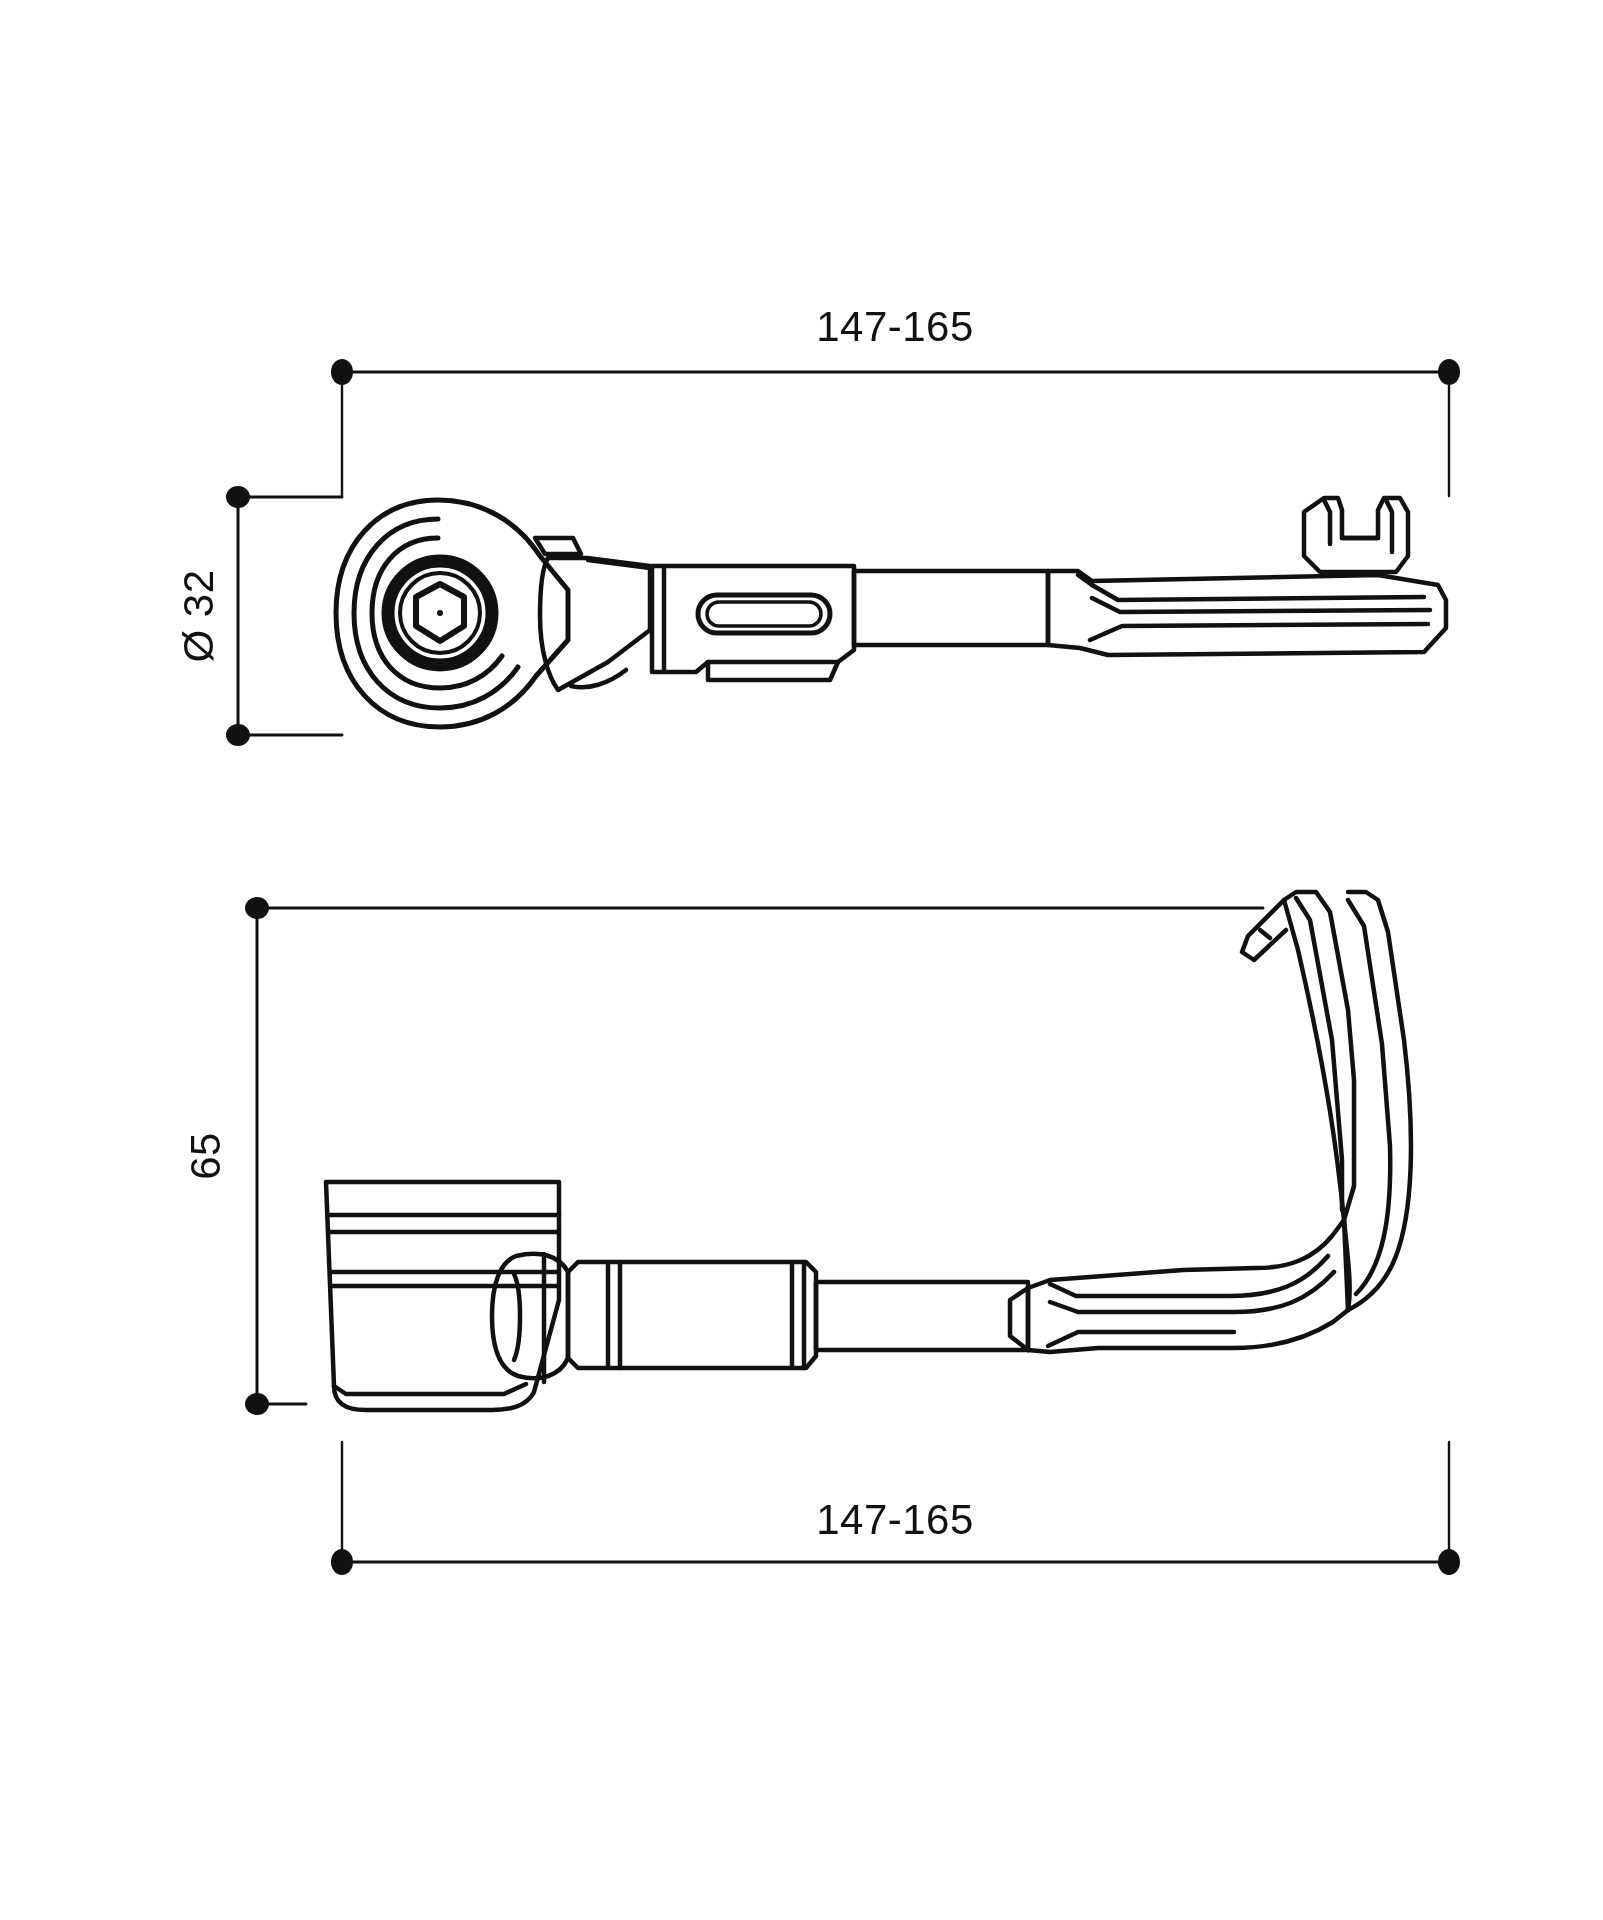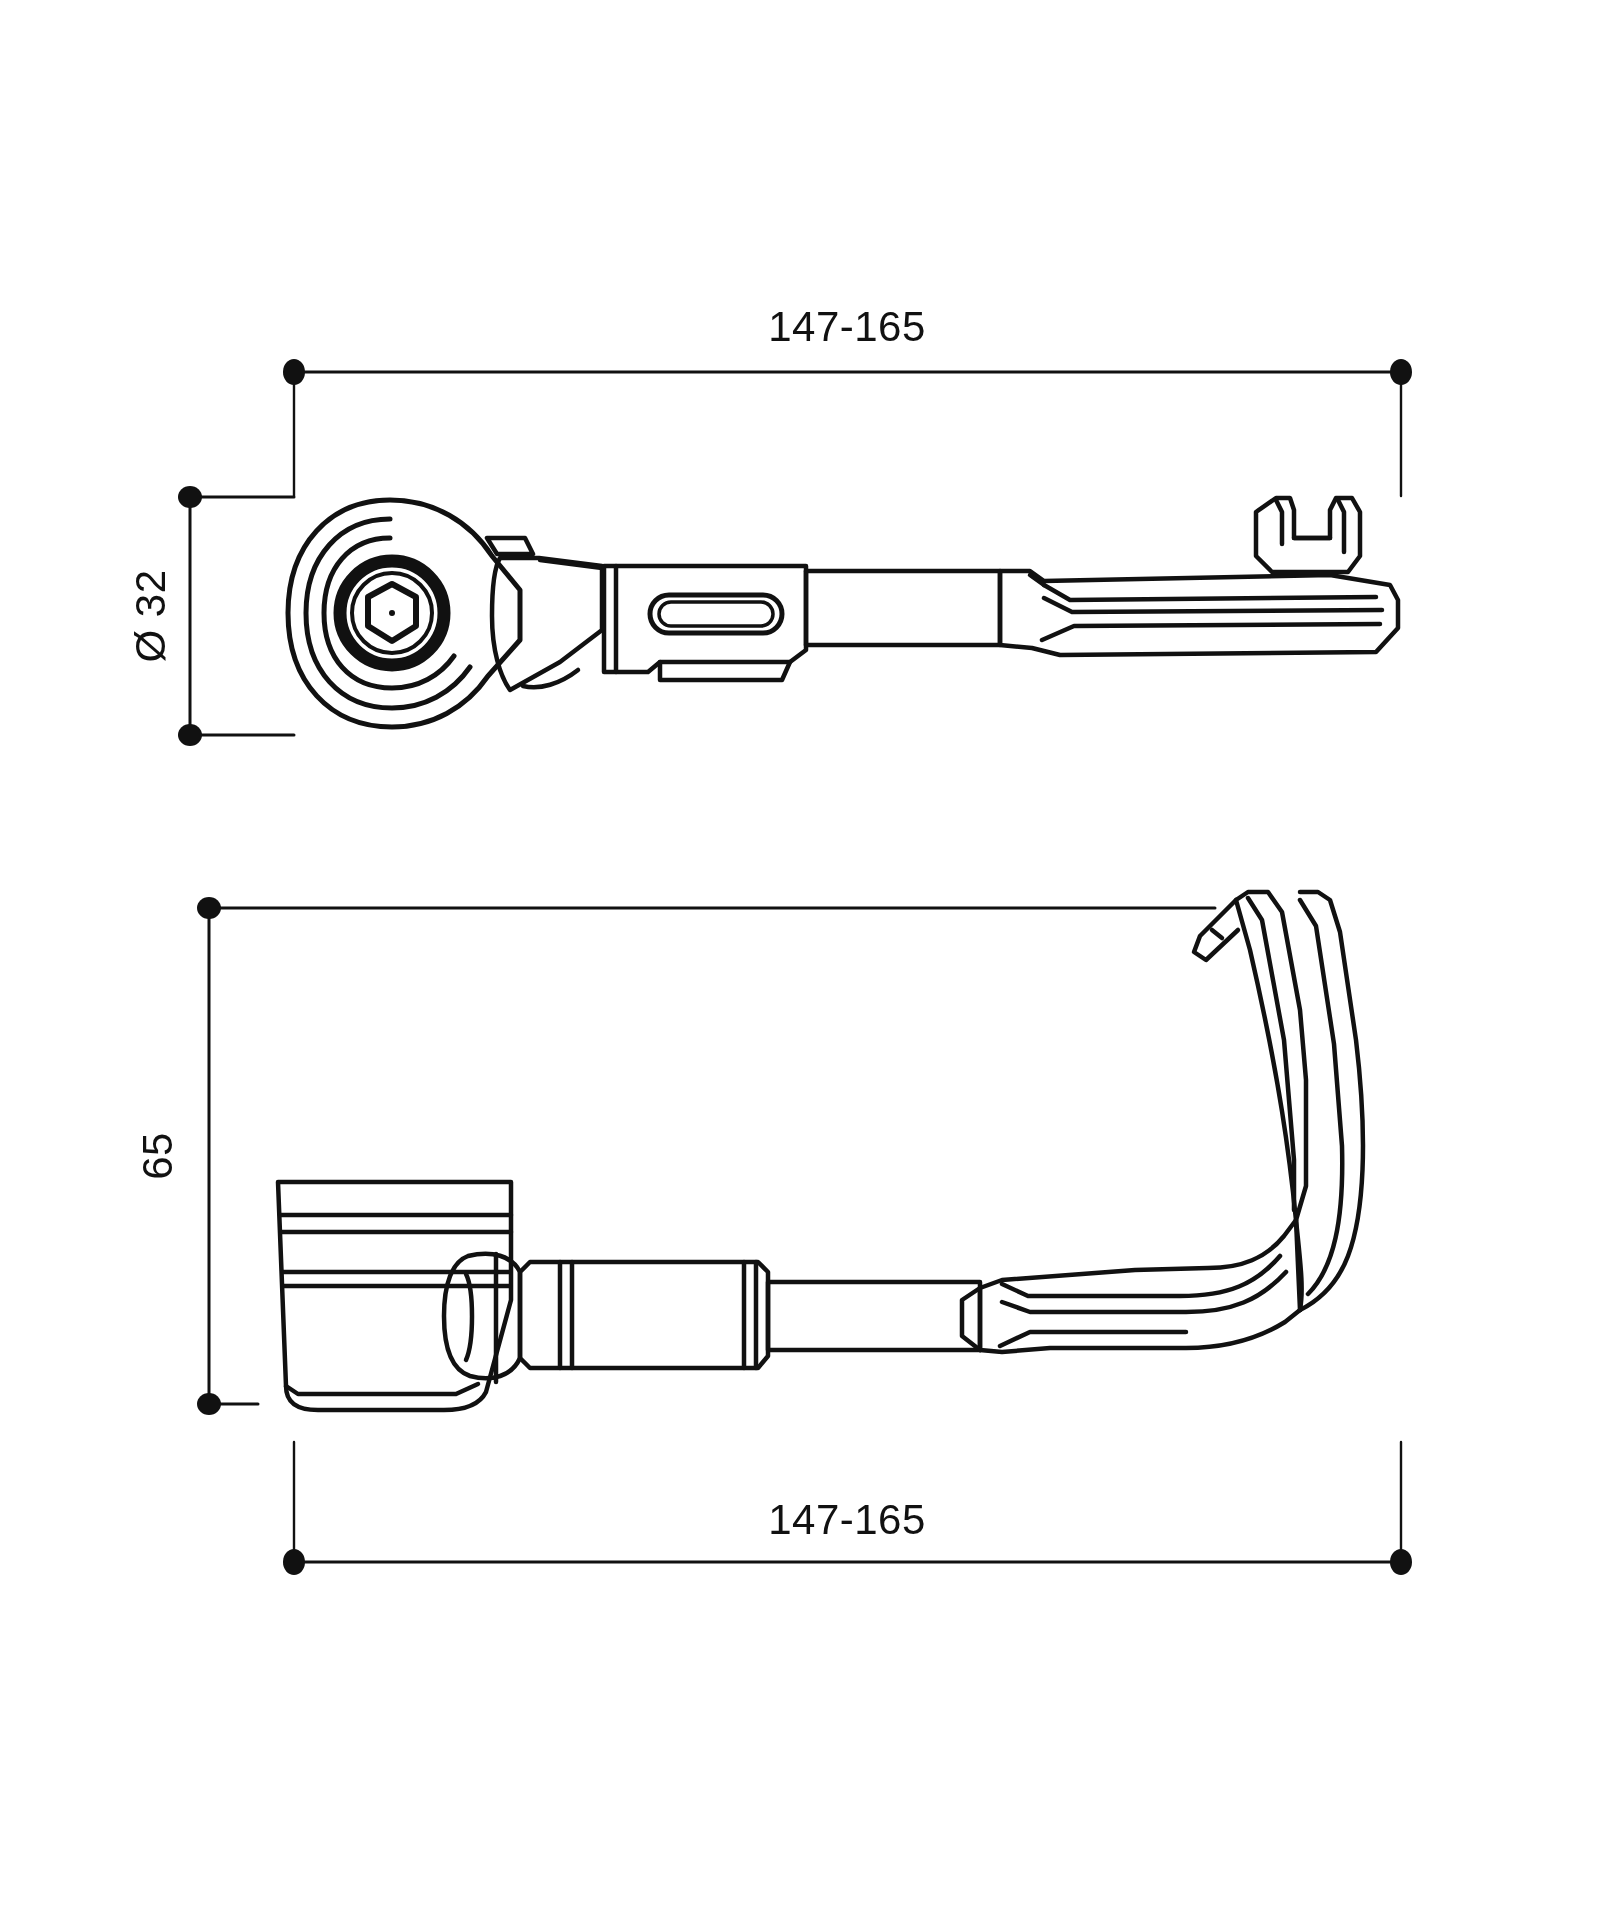--- a/index.html
+++ b/index.html
@@ -4,21 +4,21 @@
 <title>Technical Drawing</title>
 <style>
   html,body{margin:0;padding:0;background:#ffffff;}
   body{
     width:1603px;height:1920px;
     font-family:"Liberation Sans", sans-serif;
     color:#1a1a1a;
     overflow:hidden;
     position:relative;
   }
-  #sheet{position:absolute;inset:0;background:#ffffff;}
+  #sheet{position:absolute;inset:0;background:#ffffff;padding-left:48px;}
   #sheet svg{display:block;width:1603px;height:1920px;}
   .dimtext{
     font-family:"Liberation Sans", sans-serif;
     font-size:42px;
     font-weight:400;
     fill:#111111;
     letter-spacing:0.5px;
   }
   .dimtext-rot{
     font-family:"Liberation Sans", sans-serif;

